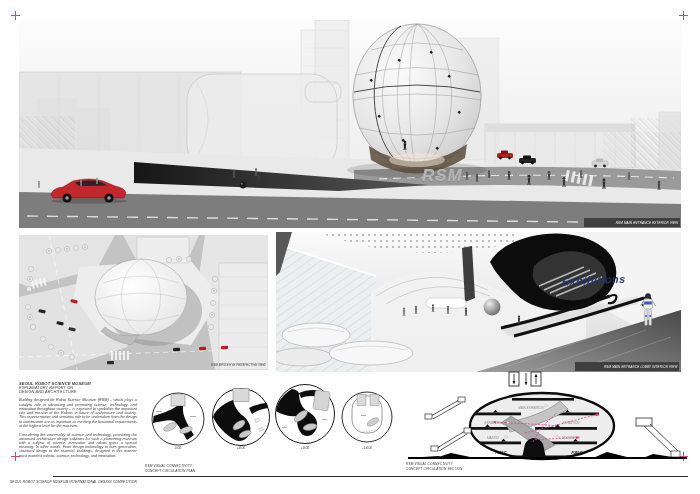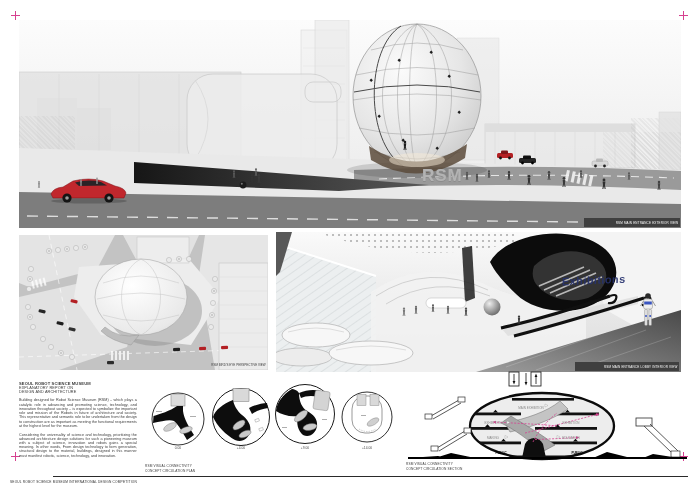--- a/index.html
+++ b/index.html
@@ -1,17 +1,17 @@
 <!DOCTYPE html>
 <html><head>
 <meta charset="utf-8">
 <style>
   html,body{margin:0;padding:0;background:#ffffff;}
   .board{position:relative;width:700px;height:494px;background:#ffffff;overflow:hidden;
-         font-family:"Liberation Sans",sans-serif;}
+         font-family:"Liberation Sans",sans-serif;font-style:italic;}
   section{position:absolute;}
   svg{display:block;}
   svg text{font-family:"Liberation Sans",sans-serif;}
 
   
   .hero{left:19px;top:20px;width:662px;height:208px;}
   .aerial{left:19px;top:235px;width:249px;height:135px;}
   .interior{left:276px;top:232px;width:405px;height:140px;}
 
   

